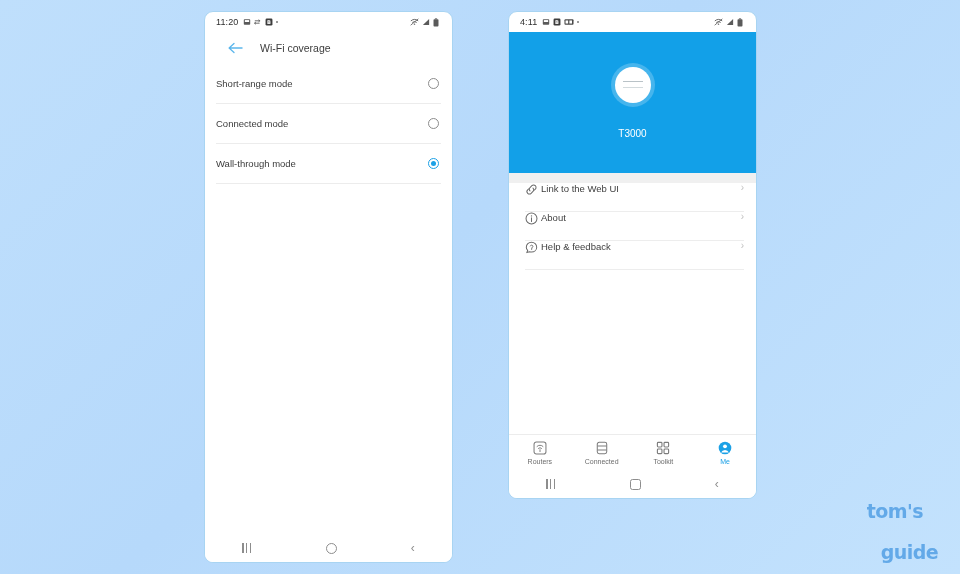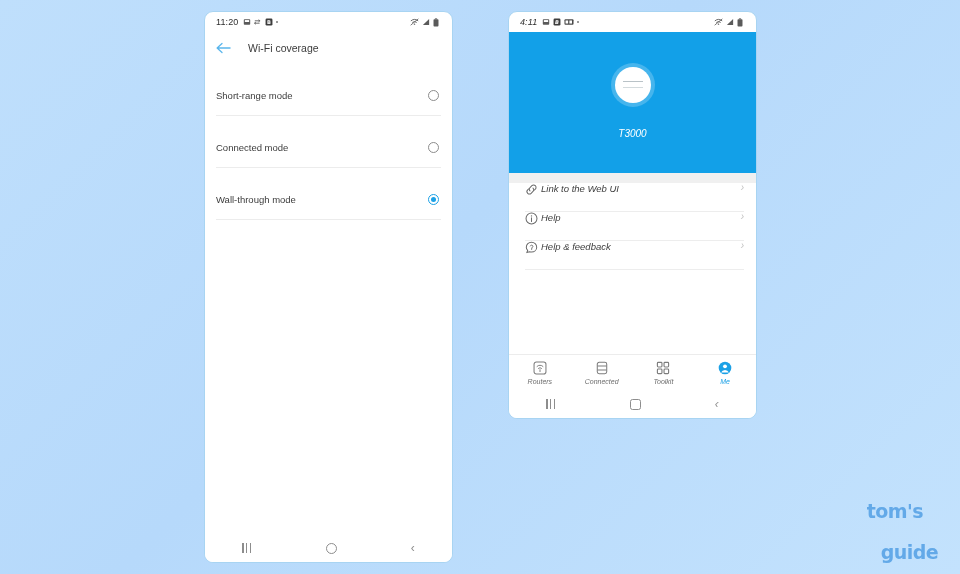--- a/index.html
+++ b/index.html
@@ -17,21 +17,21 @@
   .phone {
     position: absolute;
     background: #ffffff;
     border: 1px solid #a8d4f2;
     border-radius: 9px;
     overflow: hidden;
     display: flex;
     flex-direction: column;
   }
   #phone-left  { left: 204px; top: 11px; width: 249px; height: 552px; }
-  #phone-right { left: 508px; top: 11px; width: 249px; height: 408px; font-style: italic; }
+  #phone-right { left: 508px; top: 11px; width: 249px; height: 488px; }
 
   
   .statusbar {
     height: 20px;
     display: flex;
     align-items: center;
     justify-content: space-between;
     padding: 0 13px 0 11px;
     font-size: 8.5px;
     color: #3b3b3b;
@@ -40,35 +40,35 @@
   .sb-left, .sb-right { display: flex; align-items: center; gap: 3px; }
   .sb-time { font-size: 9px; letter-spacing: .1px; color: #2e2e2e; margin-right: 2px; }
   .sb-ico { display: inline-flex; align-items: center; }
   .dot-sep { width: 2px; height: 2px; border-radius: 50%; background: #7a7a7a; }
 
   
   .appbar {
     height: 32px;
     display: flex;
     align-items: center;
-    padding-left: 11px;
+    padding-left: 23px;
     gap: 17px;
     background: #fff;
     flex: 0 0 auto;
   }
   .appbar-title { font-size: 10.5px; color: #3c3c3c; }
 
   .list-area { flex: 1 1 auto; background: #fff; }
 
   .radio-row {
     height: 40px;
     display: flex;
     align-items: center;
     justify-content: space-between;
-    margin: 12px 11px;
+    margin: 0 11px;
     border-bottom: 1px solid #ececec;
   }
   .radio-label { font-size: 9.5px; color: #3c3c3c; }
   .radio-o {
     width: 11px; height: 11px;
     border: 1.3px solid #8c8c8c;
     border-radius: 50%;
     margin-right: 2px;
   }
   .radio-on {
@@ -343,21 +343,21 @@
     </div>
 
     <div class="menu-row">
       <span style="display:inline-flex">
         <svg width="13" height="13" viewBox="0 0 14 14">
             <circle cx="7" cy="7" r="5.9" stroke="#6b6b6b" stroke-width="1.1" fill="none"></circle>
             <circle cx="7" cy="4.2" r=".75" fill="#6b6b6b"></circle>
             <path d="M7 6.2v4" stroke="#6b6b6b" stroke-width="1.1" stroke-linecap="round"></path>
           </svg>
       </span>
-      <span class="menu-label">Help</span>
+      <span class="menu-label">About</span>
       <span class="chev">›</span>
     </div>
 
     <div class="menu-row">
       <span style="display:inline-flex">
         <svg width="13" height="13" viewBox="0 0 14 14">
             <path d="M12.6 6.6c0 3-2.5 5.2-5.6 5.2-.7 0-1.4-.1-2-.3l-3.1 1 1-2.3A5 5 0 0 1 1.4 6.6c0-2.9 2.5-5.2 5.6-5.2s5.6 2.3 5.6 5.2Z" stroke="#6b6b6b" stroke-width="1.1" fill="none" stroke-linejoin="round"></path>
             <path d="M5.7 5.3a1.45 1.45 0 1 1 1.6 1.95v1" stroke="#6b6b6b" stroke-width="1" fill="none" stroke-linecap="round"></path>
             <circle cx="7.2" cy="9.1" r=".55" fill="#6b6b6b"></circle>
           </svg>

